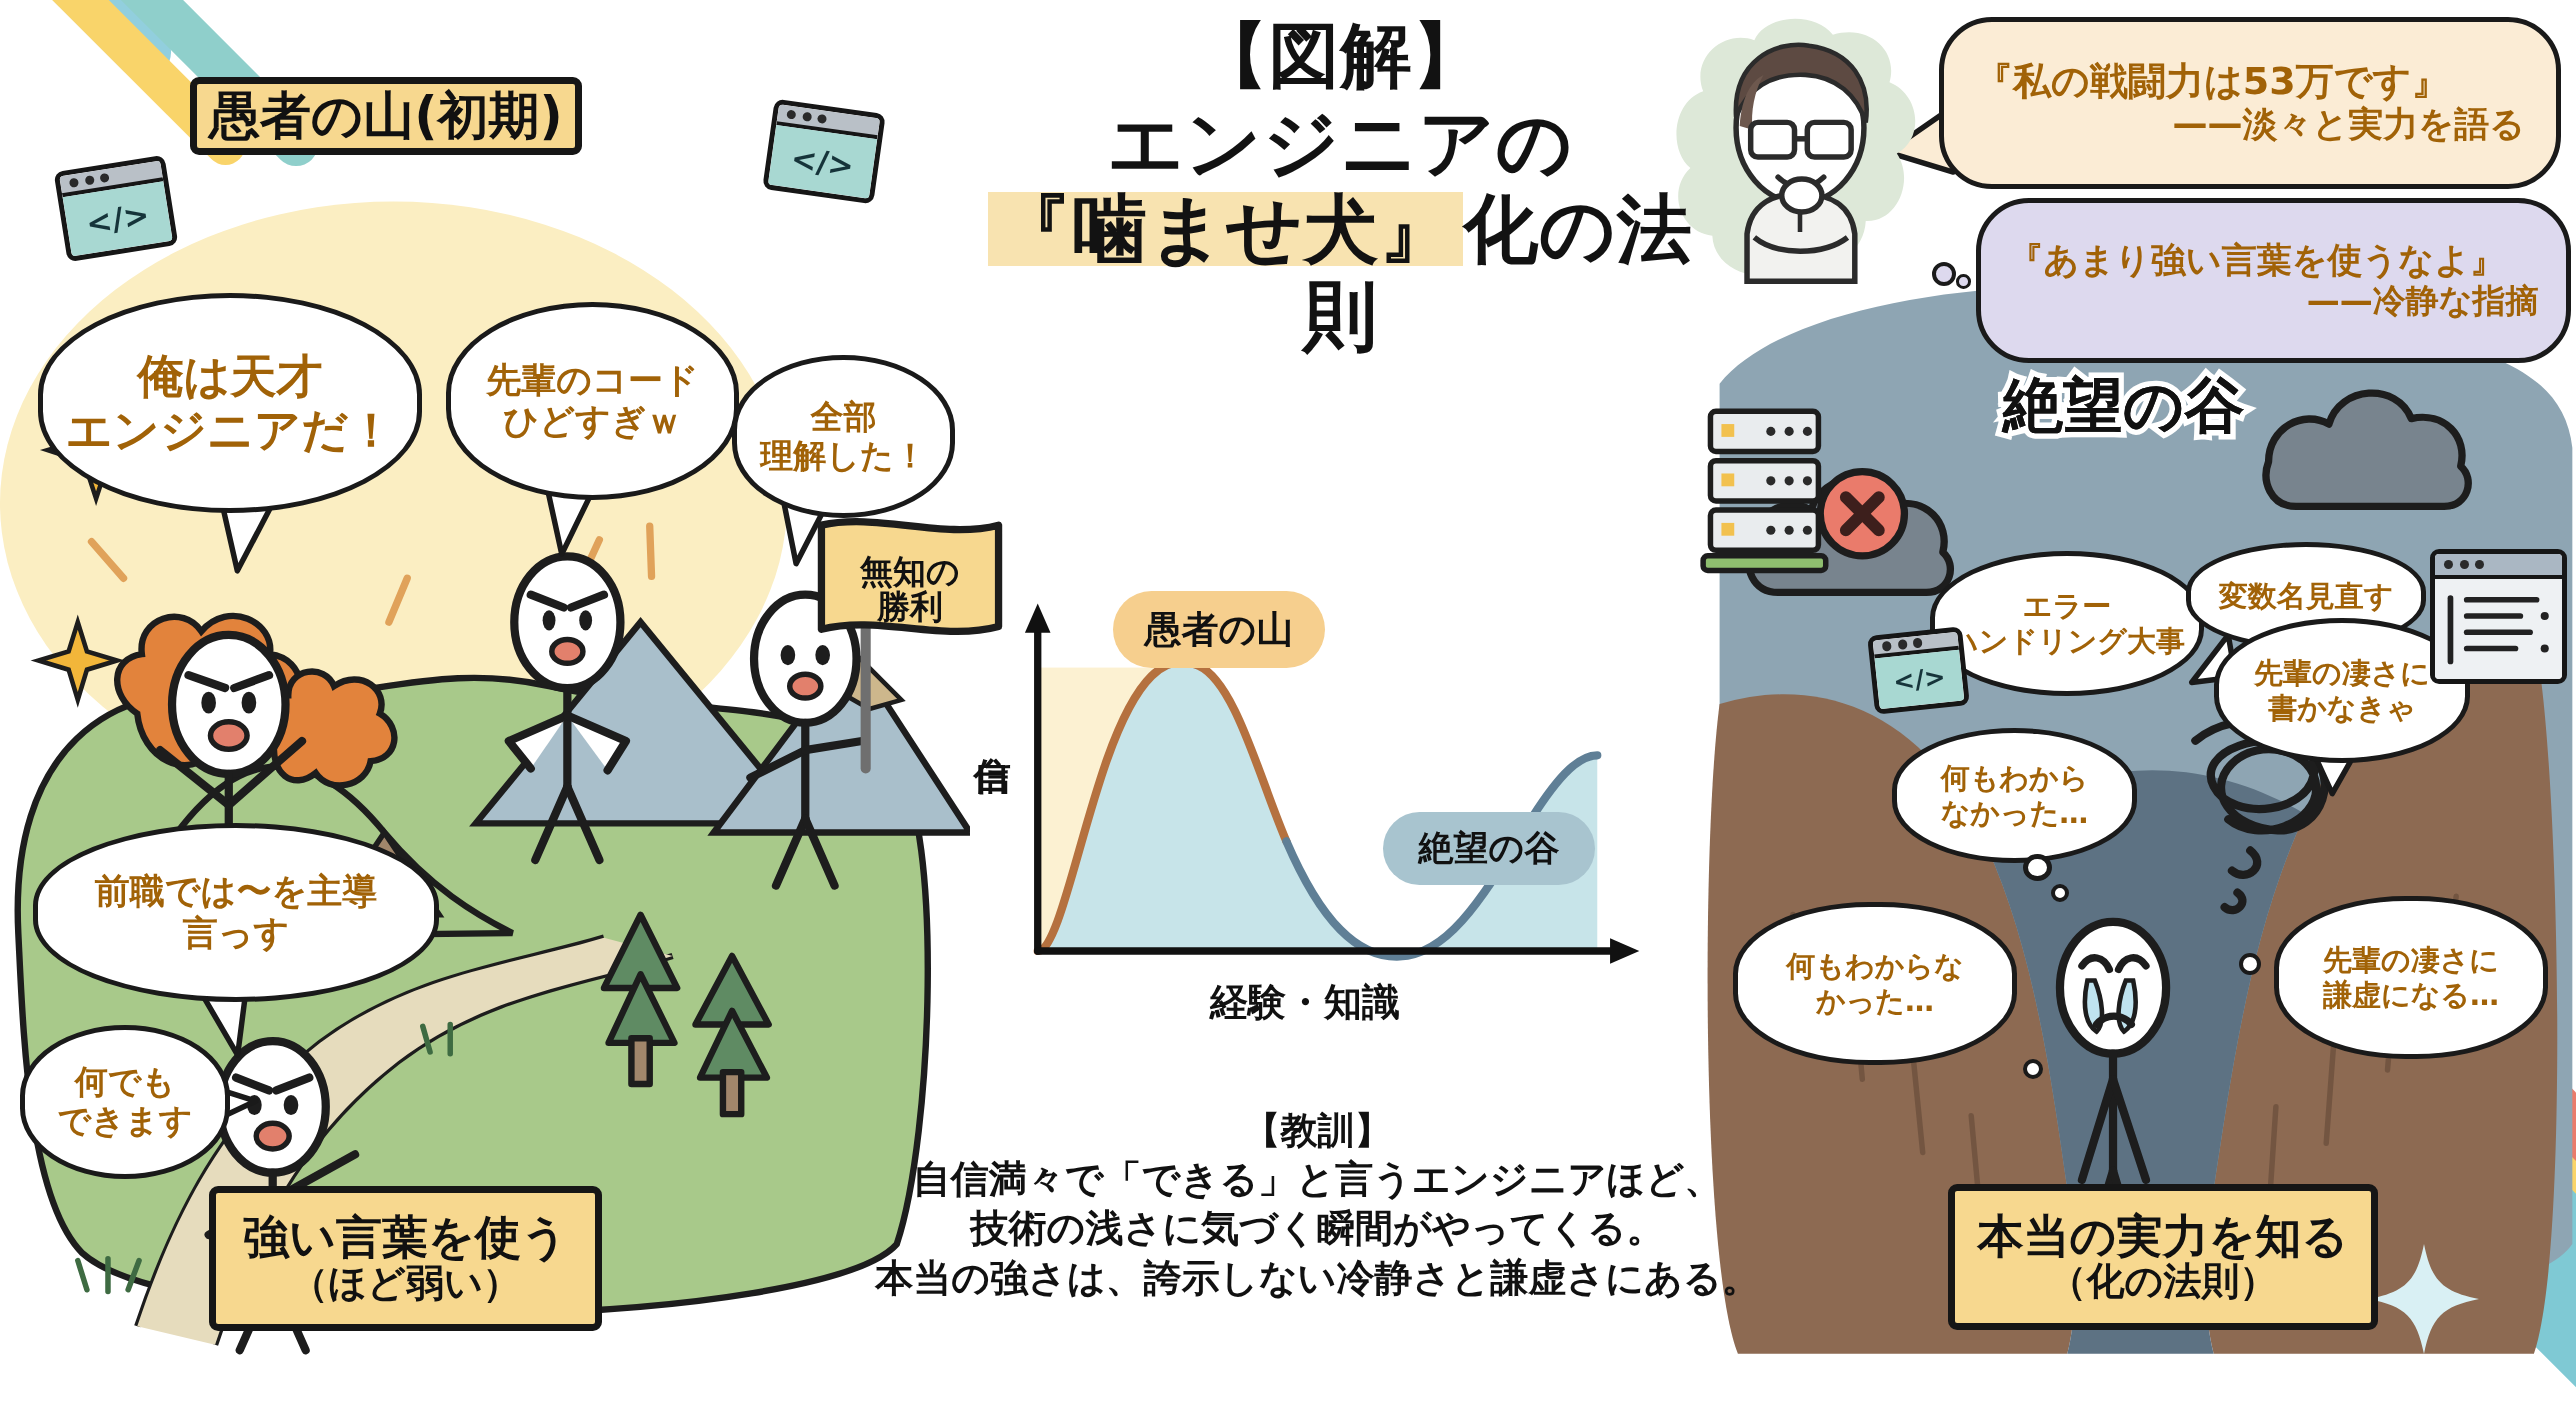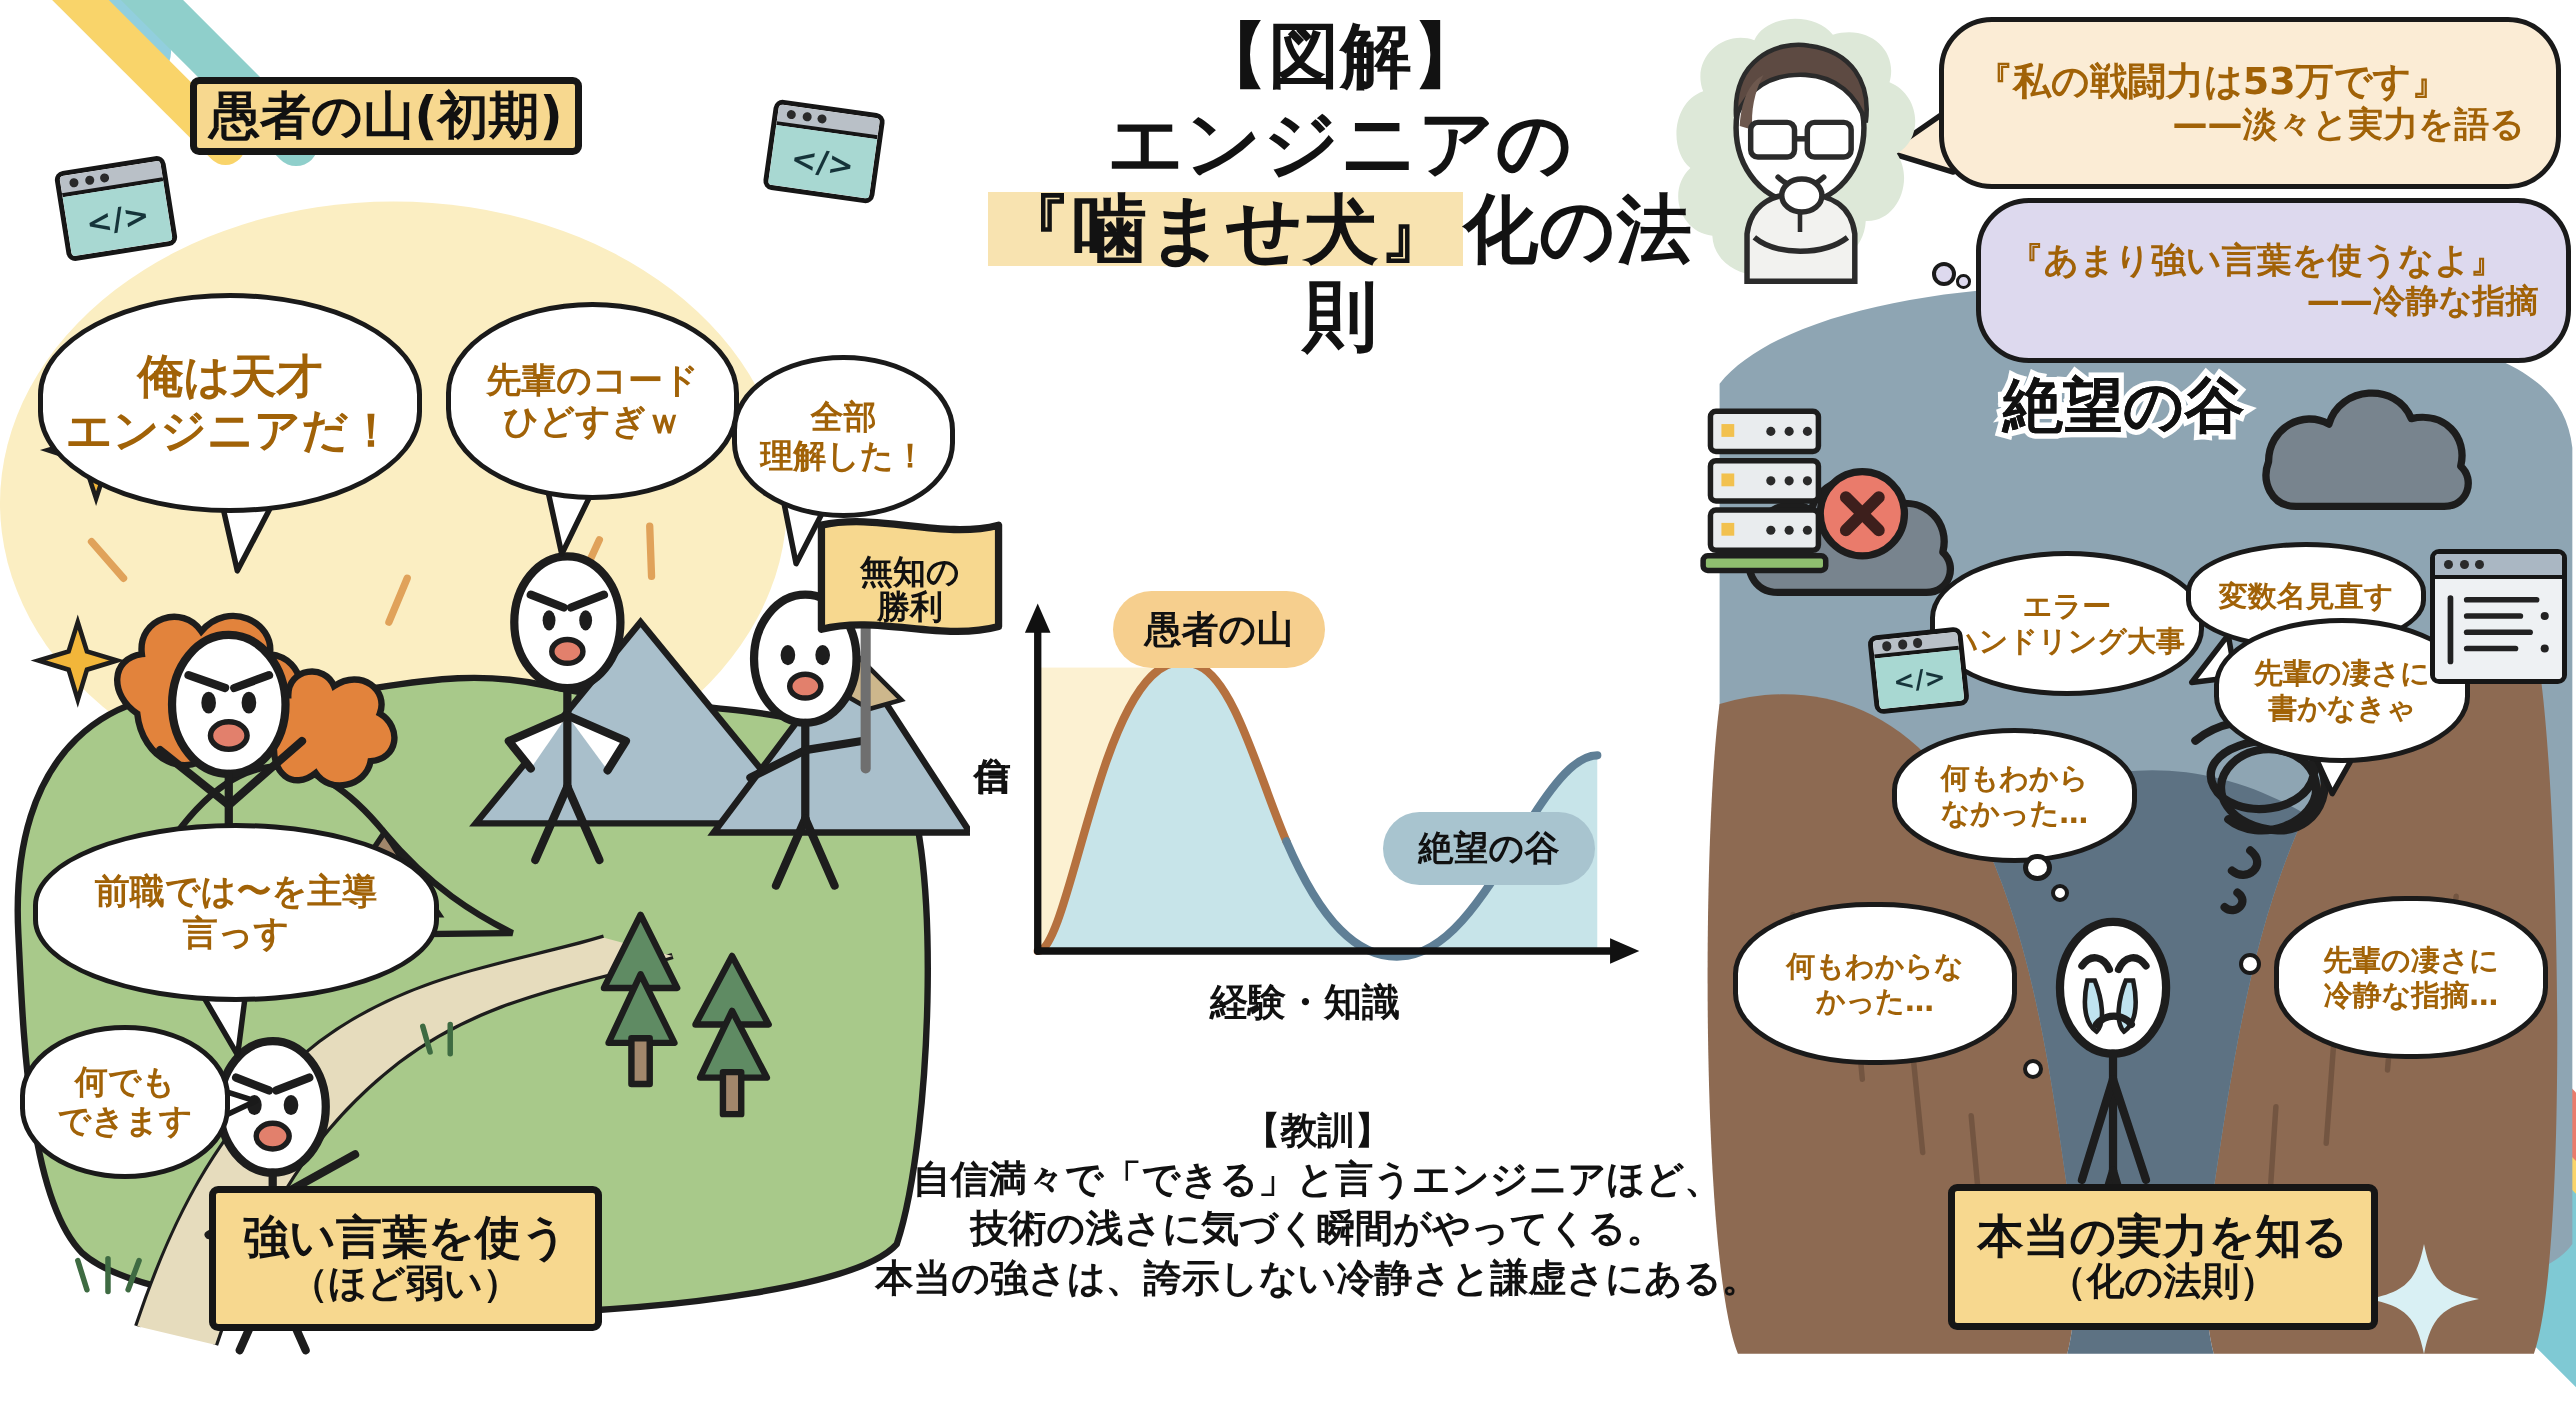--- a/index.html
+++ b/index.html
@@ -535,21 +535,21 @@
   <div class="thought-dot" style="left:2051px;top:884px;width:18.3px;height:18.3px;border-width:4.6px;"></div>
 
   <div class="bubble" style="left:1733px;top:902px;width:284px;height:163px;font-size:29px;border-radius:48%/44%;">
     <span>何もわからな</span>
     <span>かった…</span>
   </div>
   <div class="thought-dot" style="left:2023px;top:1059px;width:20px;height:20px;border-width:4.6px;"></div>
 
   <div class="bubble" style="left:2274px;top:896px;width:274px;height:163px;font-size:29px;border-radius:48%/44%;">
     <span>先輩の凄さに</span>
-    <span>冷静な指摘…</span>
+    <span>謙虚になる…</span>
   </div>
   <div class="thought-dot" style="left:2239px;top:953px;width:22px;height:22px;border-width:4.6px;"></div>
 
   <div id="chart">
     <svg viewBox="0 0 760 560" style="width:100%;height:100%;">
 
       <rect x="72" y="110" width="190" height="310" fill="#fcf1d2"></rect>
 
       <path d="M74 420
                C 96 420 118 300 150 210

